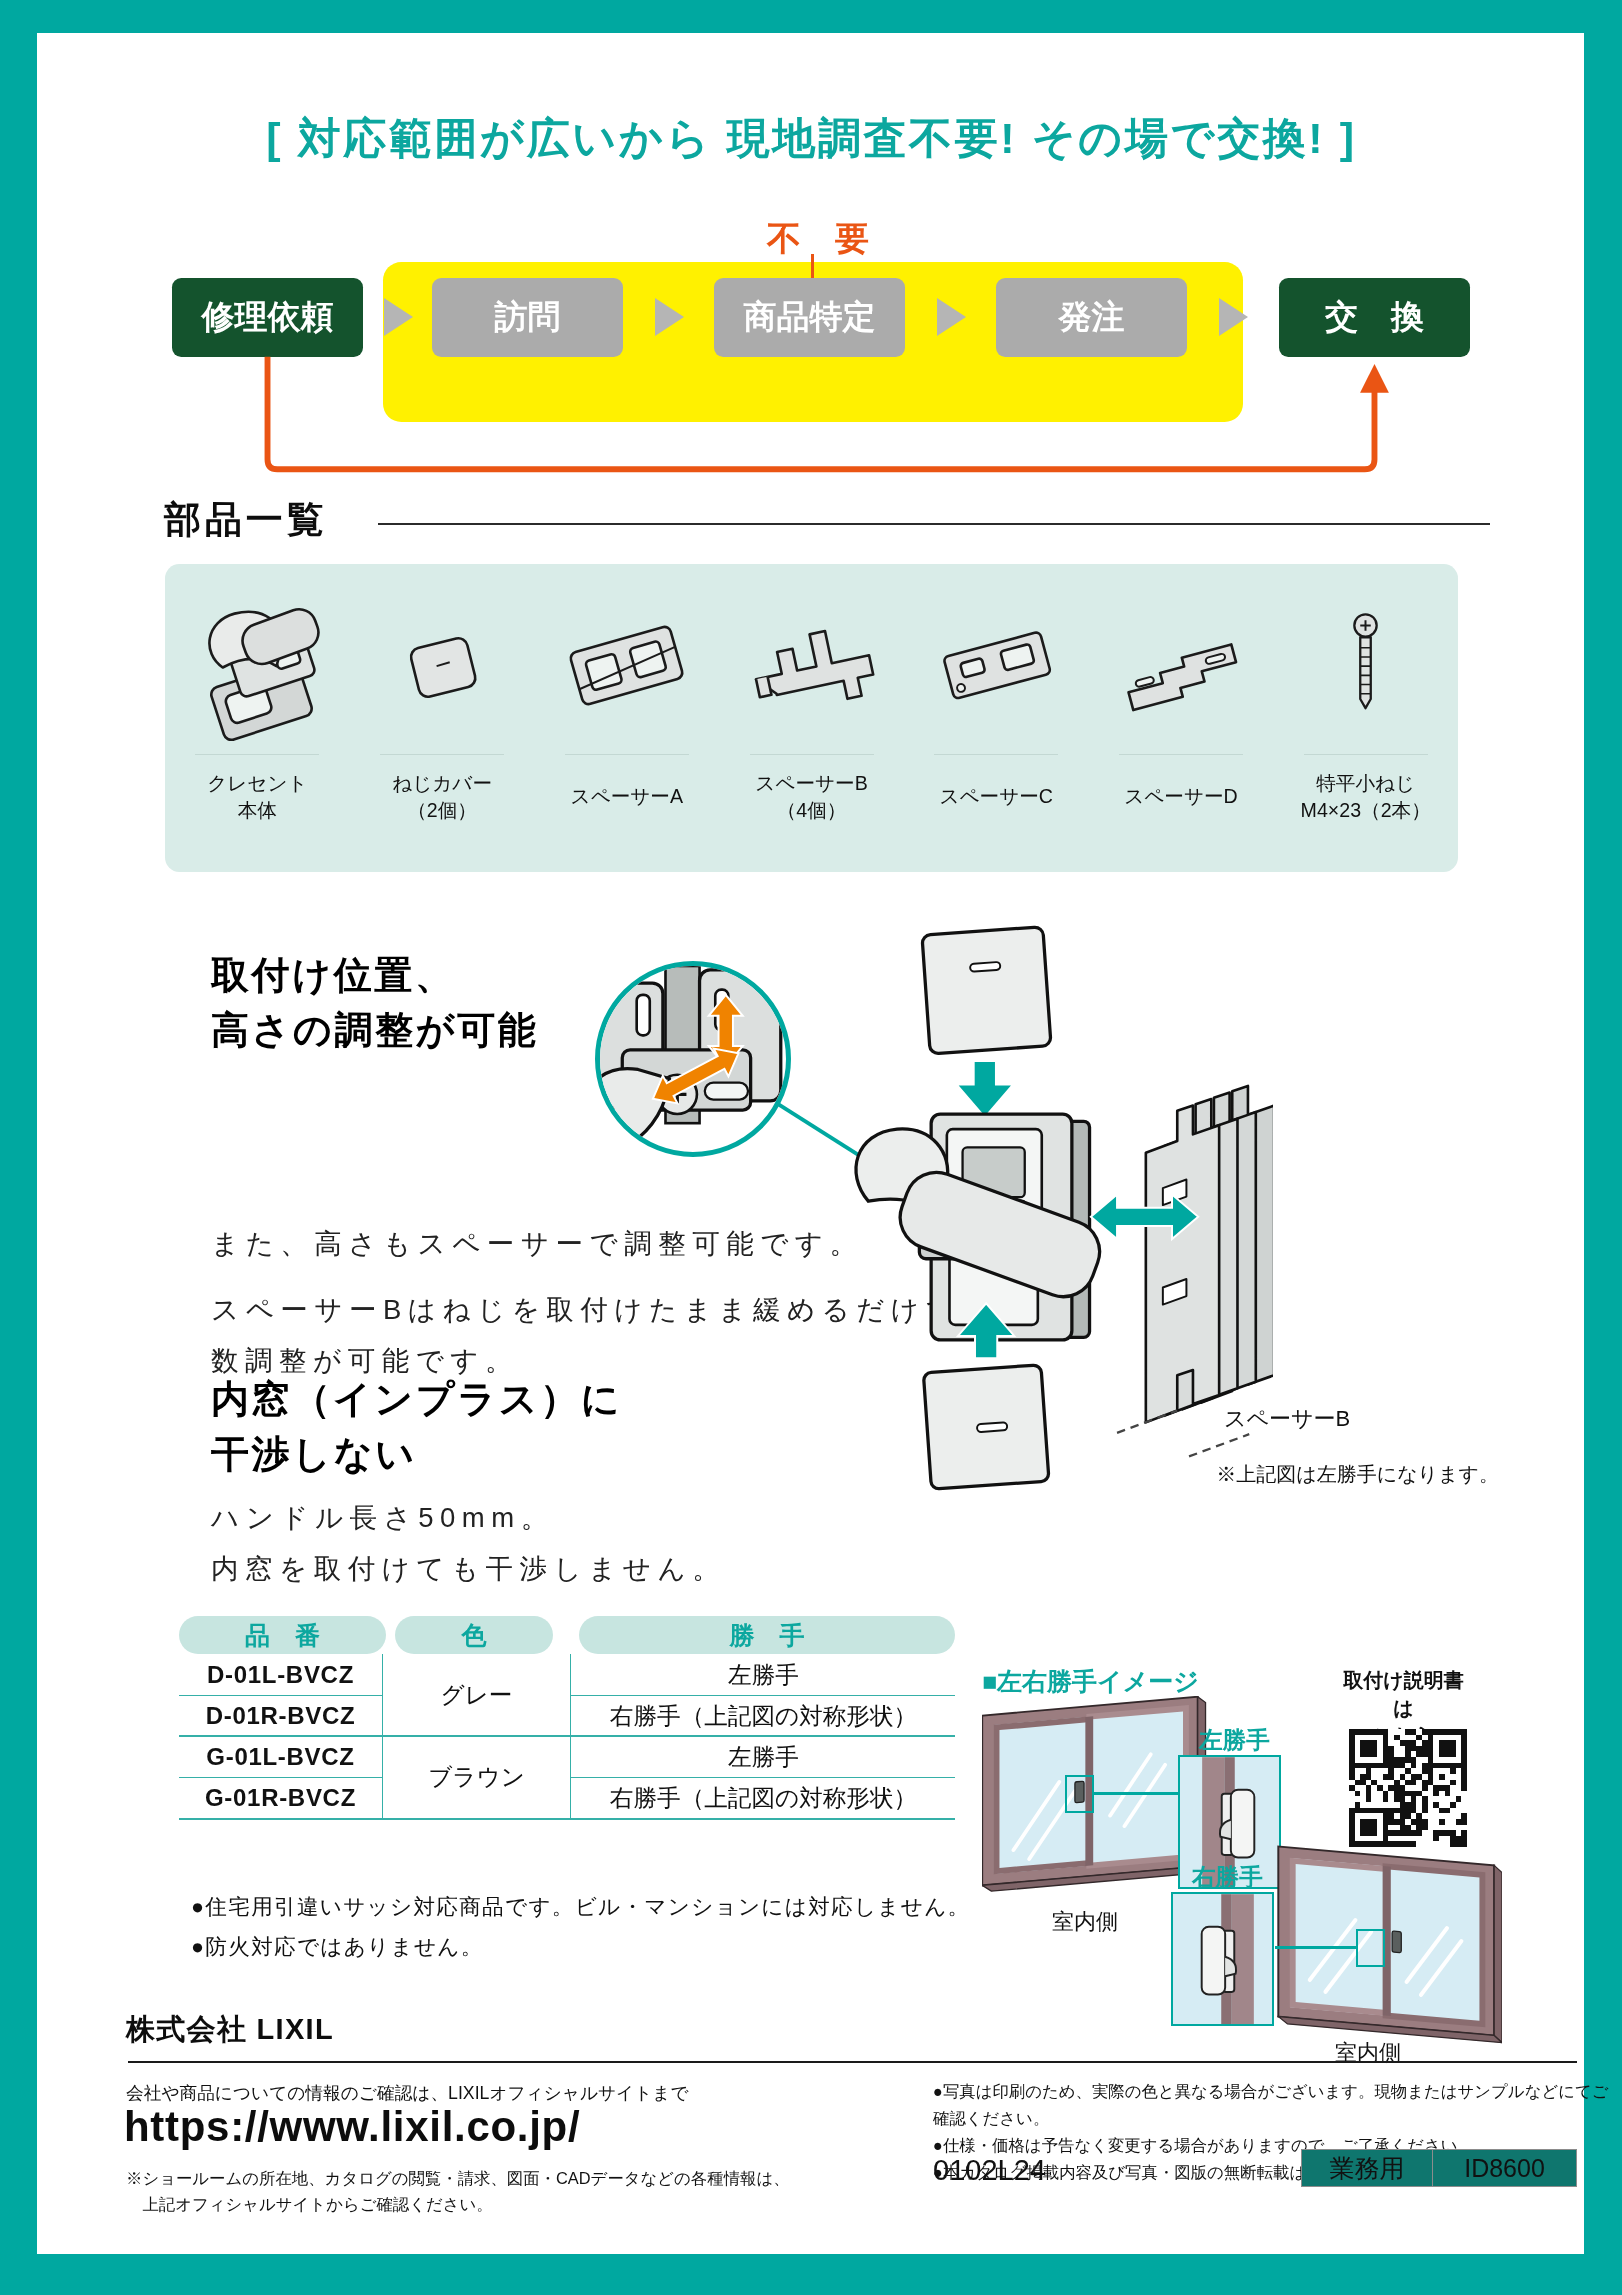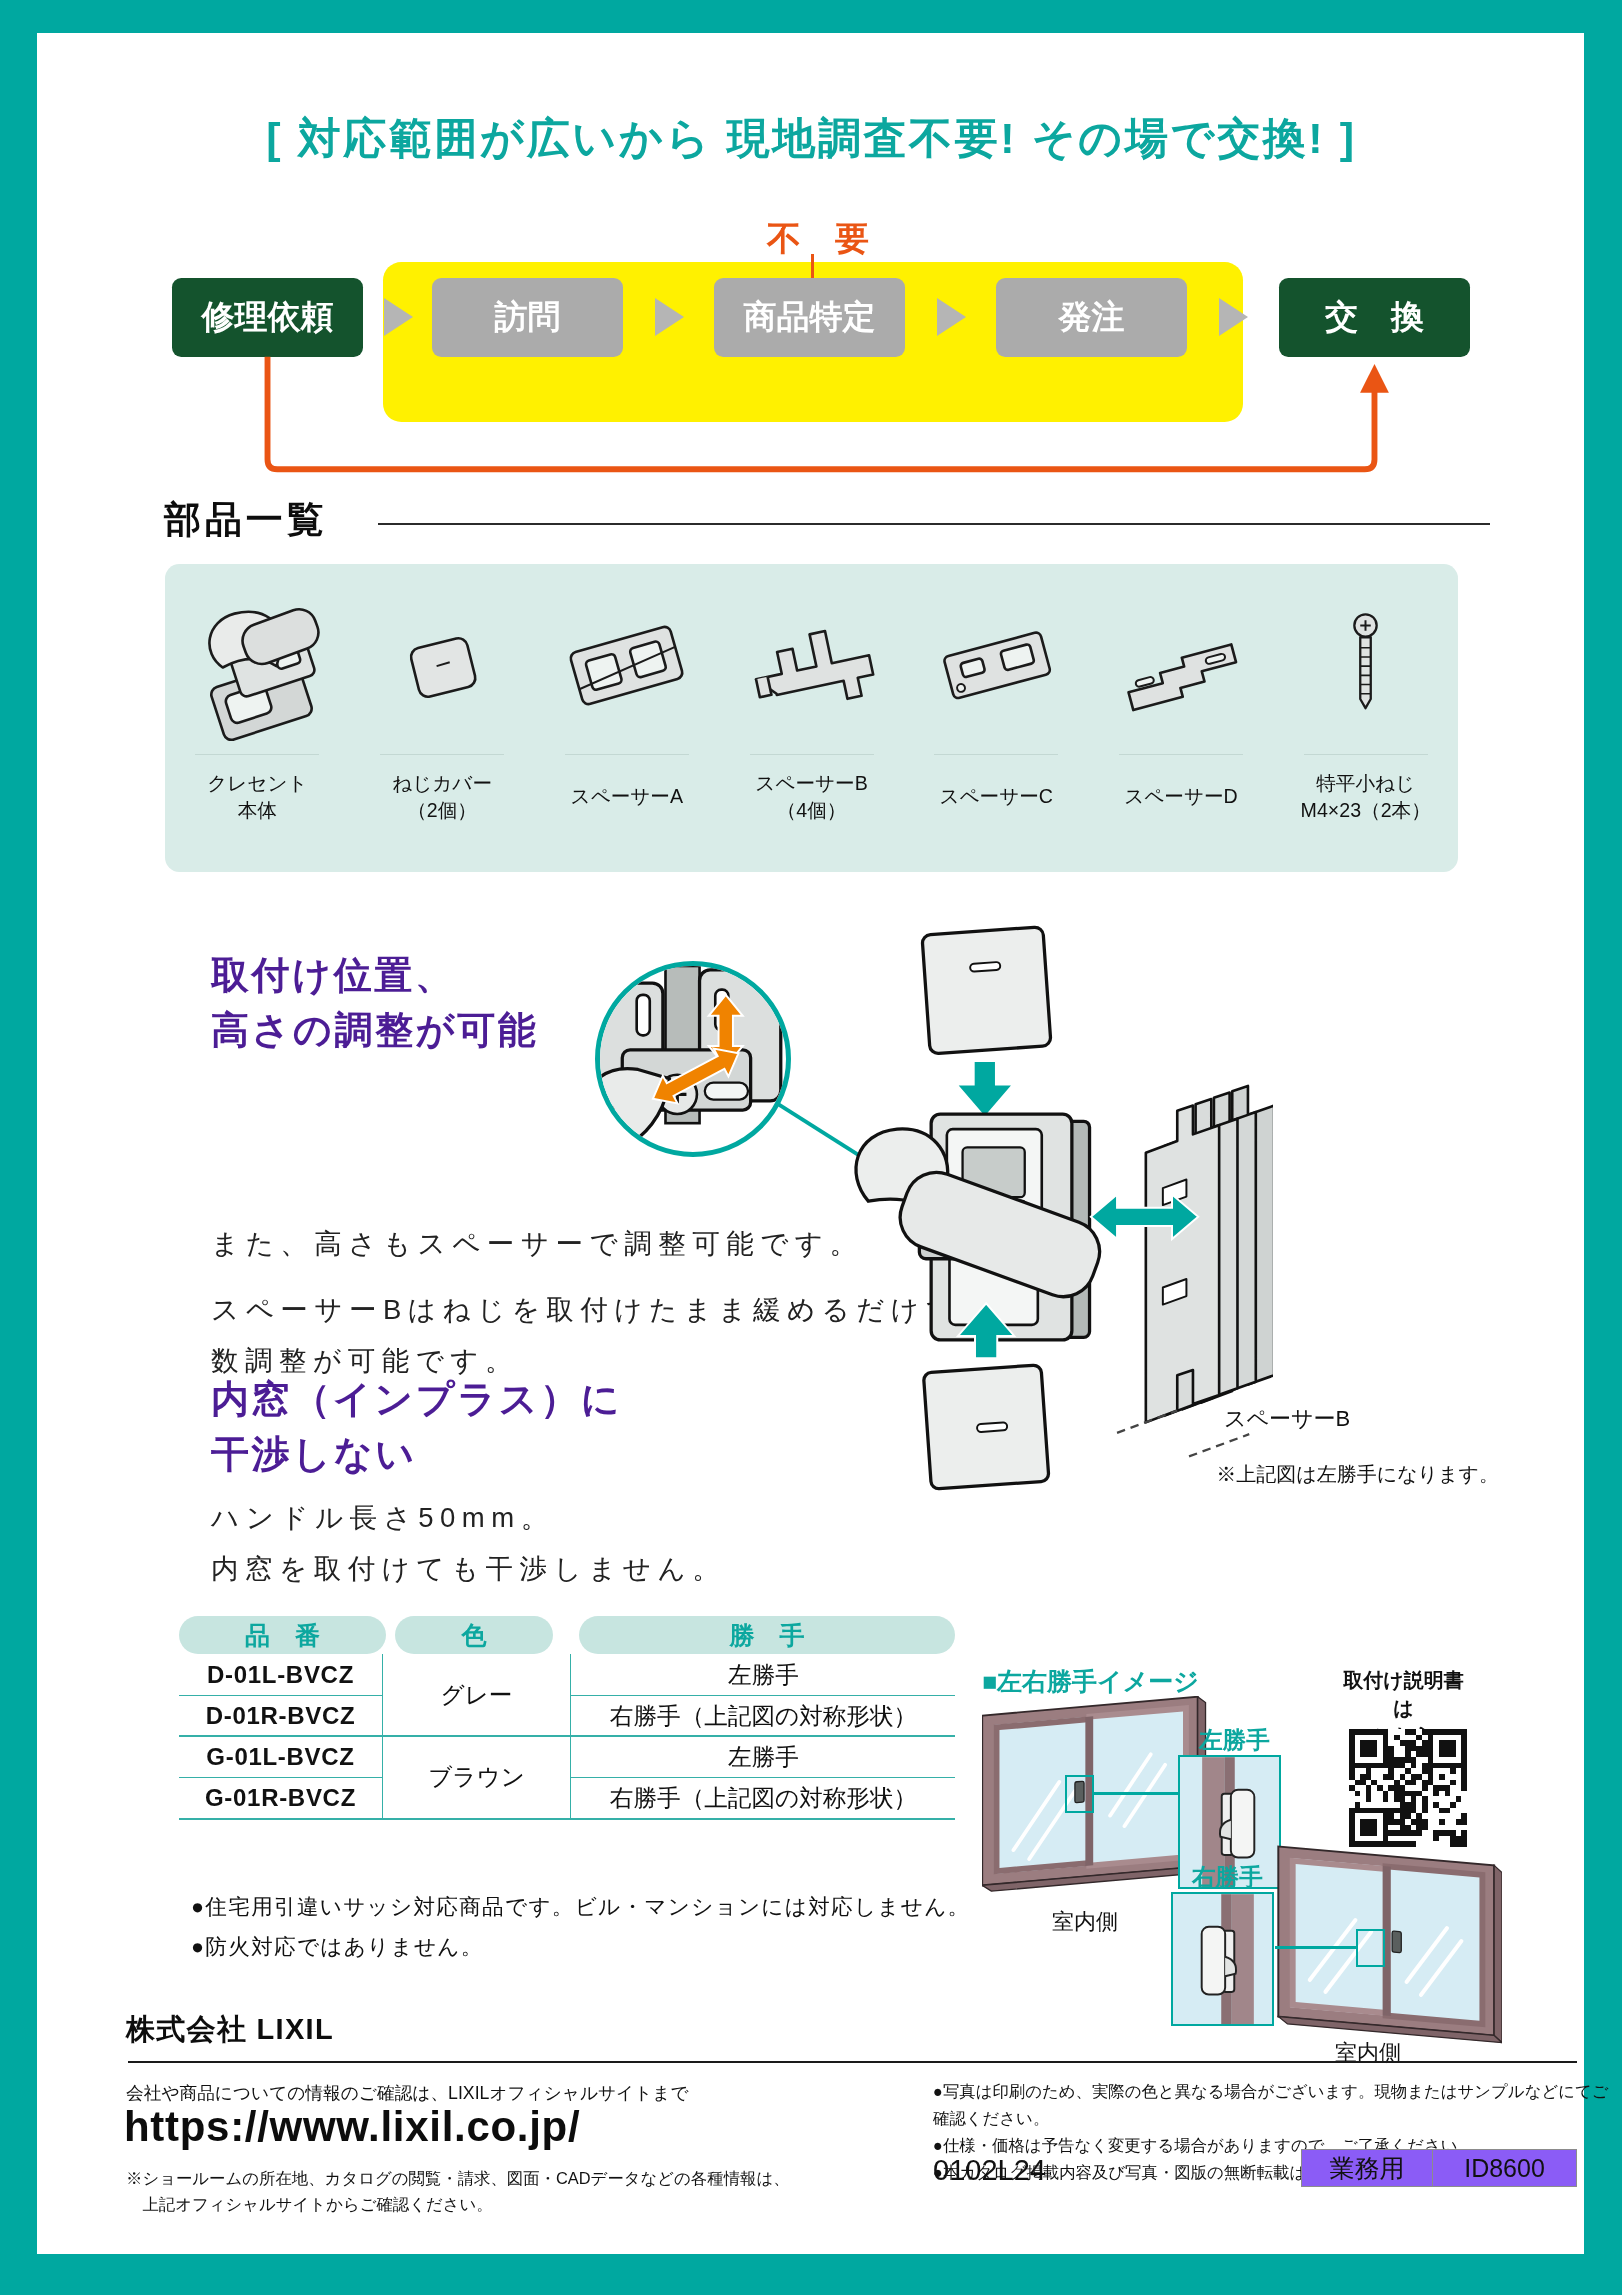--- a/index.html
+++ b/index.html
@@ -31,21 +31,21 @@
   .parts-rule{left:378px;top:523px;width:1112px;height:2px;background:#2b2b2b;}
   .parts-panel{left:165px;top:564px;width:1293px;height:308px;background:#d9ece8;border-radius:14.4px;
                display:flex;}
   .part{width:185px;display:flex;flex-direction:column;align-items:center;}
   .part svg{margin-top:26px;}
   .part-sep{width:124px;height:1.3px;background:#c3d8d3;margin-top:13px;}
   .part-label{height:73px;display:flex;align-items:center;justify-content:center;text-align:center;
               font-size:19.6px;line-height:1.4;white-space:pre-line;margin-top:5.2px;color:#111;}
 
   
-  .feat-h{left:211px;font-size:38px;font-weight:900;color:#4c1d95;letter-spacing:2.6px;}
+  .feat-h{left:211px;font-size:38px;font-weight:900;color:#000000;letter-spacing:2.6px;}
   .feat-p{left:211px;font-size:27.5px;line-height:51px;letter-spacing:6.5px;color:#222;}
 
   .circle-inset{left:595px;top:961px;width:196px;height:196px;border:5.9px solid #00A8A0;
                 border-radius:50%;background:#fff;overflow:hidden;box-sizing:border-box;}
 
   .balloon{left:1207px;top:934px;width:262px;height:277px;background:#FFF100;border-radius:50%;
            display:flex;align-items:center;justify-content:center;text-align:center;}
   .balloon-text{font-size:30px;line-height:42px;font-weight:900;color:#ED6C00;}
 
   .spacerb-label{left:1224px;top:1404px;font-size:22px;color:#111;}
@@ -75,21 +75,21 @@
   
   .company{left:126px;top:2010px;font-size:29px;font-weight:800;color:#0d0d0d;letter-spacing:1.3px;}
   .footer-rule{left:128px;top:2061px;width:1449px;height:2px;background:#1a1a1a;}
   .site-note{left:126px;top:2081px;font-size:17.7px;color:#111;}
   .url{left:124px;top:2103px;font-size:42px;font-weight:800;color:#0d0d0d;letter-spacing:0.7px;}
   .showroom{left:126px;top:2165px;font-size:16.4px;line-height:26px;color:#111;}
   .disclaimers{left:933px;top:2078px;font-size:16.4px;line-height:27px;color:#111;}
   .print-code{left:933px;top:2154px;font-size:29px;color:#111;}
   .usagebox{left:1301px;top:2149px;display:flex;}
   .usagecell{height:38px;border:1.3px solid #8c8c8c;display:flex;align-items:center;justify-content:center;
-             font-size:25px;color:#111;background:#8b5cf6;box-sizing:border-box;}
+             font-size:25px;color:#111;background:#0f766e;box-sizing:border-box;}
   .usagecell.u1{width:131px;border-right:none;}
   .usagecell.u2{width:145px;}
 </style>
 </head>
 <body>
 
 <div class="page">
   <div class="sheet"></div>
 
   <div class="abs headline">[ 対応範囲が広いから 現地調査不要! その場で交換! ]</div>

